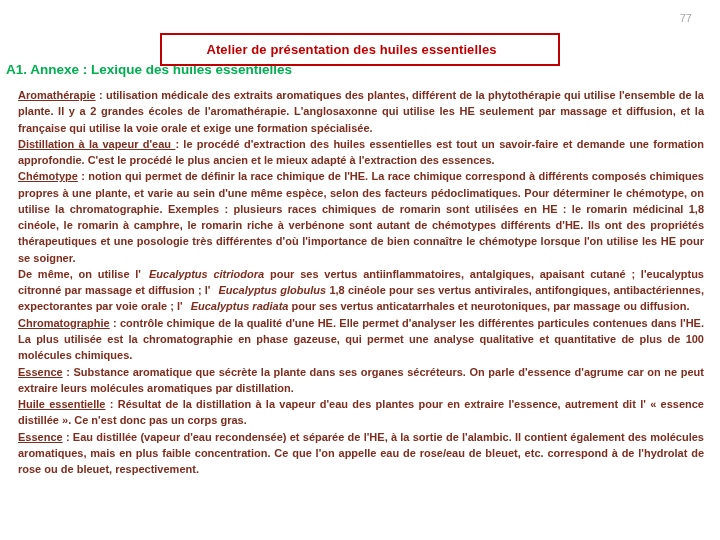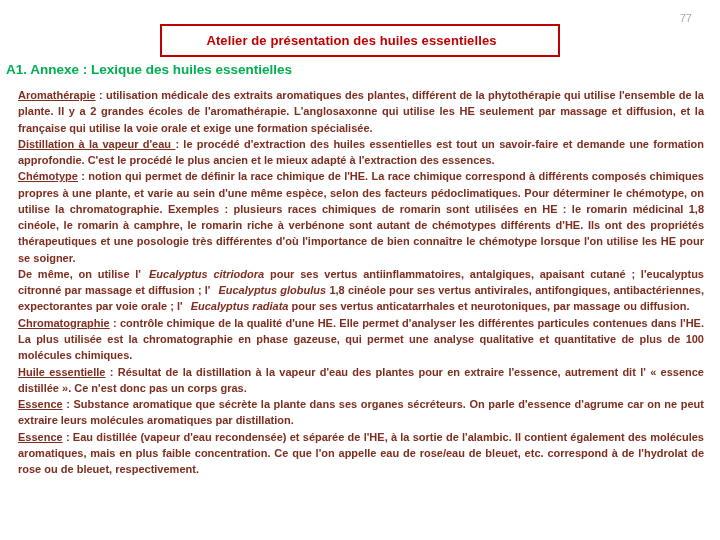--- a/index.html
+++ b/index.html
@@ -17,21 +17,21 @@
     overflow:hidden;
     font-family:"Liberation Sans", sans-serif;
   }
   .header-row{
     position:relative;
     width:100%;
     padding-top:16px;
     height:34px;
   }
   .title-box{
-    margin:8px auto;
+    margin:17px auto;
     width:400px;
     border:2px solid var(--border-red);
     padding:5px 25px 6px 8px;
     text-align:center;
     box-sizing:border-box;
   }
   .title-box .title-text{
     color:var(--title-red);
     font-weight:700;
     font-size:13px;
@@ -78,18 +78,18 @@
   </div>
 
   <div class="heading">A1. Annexe : Lexique des huiles essentielles</div>
 
   <div class="body-text" id="body-text">
       <p><span class="underline">Aromathérapie</span><span> : utilisation médicale des extraits aromatiques des plantes, différent de la phytothérapie qui utilise l'ensemble de la plante. Il y a 2 grandes écoles de l'aromathérapie. L'anglosaxonne qui utilise les HE seulement par massage et diffusion, et la française qui utilise la voie orale et exige une formation spécialisée.</span></p>
       <p><span class="underline">Distillation à la vapeur d'eau </span><span>: le procédé d'extraction des huiles essentielles est tout un savoir-faire et demande une formation approfondie. C'est le procédé le plus ancien et le mieux adapté à l'extraction des essences.</span></p>
       <p><span class="underline">Chémotype</span><span> : notion qui permet de définir la race chimique de l'HE. La race chimique correspond à différents composés chimiques propres à une plante, et varie au sein d'une même espèce, selon des facteurs pédoclimatiques. Pour déterminer le chémotype, on utilise la chromatographie. Exemples : plusieurs races chimiques de romarin sont utilisées en HE : le romarin médicinal 1,8 cinéole, le romarin à camphre, le romarin riche à verbénone sont autant de chémotypes différents d'HE. Ils ont des propriétés thérapeutiques et une posologie très différentes d'où l'importance de bien connaître le chémotype lorsque l'on utilise les HE pour se soigner.</span></p>
       <p><span>De même, on utilise l'</span><span class="italic">Eucalyptus citriodora</span><span> pour ses vertus antiinflammatoires, antalgiques, apaisant cutané ; l'eucalyptus citronné par massage et diffusion ; l'</span><span class="italic">Eucalyptus globulus</span><span> 1,8 cinéole pour ses vertus antivirales, antifongiques, antibactériennes, expectorantes par voie orale ; l'</span><span class="italic">Eucalyptus radiata</span><span> pour ses vertus anticatarrhales et neurotoniques, par massage ou diffusion.</span></p>
       <p><span class="underline">Chromatographie</span><span> : contrôle chimique de la qualité d'une HE. Elle permet d'analyser les différentes particules contenues dans l'HE. La plus utilisée est la chromatographie en phase gazeuse, qui permet une analyse qualitative et quantitative de plus de 100 molécules chimiques.</span></p>
+      <p><span class="underline">Essence</span><span> : Substance aromatique que sécrète la plante dans ses organes sécréteurs. On parle d'essence d'agrume car on ne peut extraire leurs molécules aromatiques par distillation.</span></p>
       <p><span class="underline">Huile essentielle</span><span> : Résultat de la distillation à la vapeur d'eau des plantes pour en extraire l'essence, autrement dit l' « essence distillée ». Ce n'est donc pas un corps gras.</span></p>
-      <p><span class="underline">Essence</span><span> : Substance aromatique que sécrète la plante dans ses organes sécréteurs. On parle d'essence d'agrume car on ne peut extraire leurs molécules aromatiques par distillation.</span></p>
       <p><span class="underline">Essence</span><span> : Eau distillée (vapeur d'eau recondensée) et séparée de l'HE, à la sortie de l'alambic. Il contient également des molécules aromatiques, mais en plus faible concentration. Ce que l'on appelle eau de rose/eau de bleuet, etc. correspond à de l'hydrolat de rose ou de bleuet, respectivement.</span></p>
     </div>
 
 </div>
 
 </body></html>

